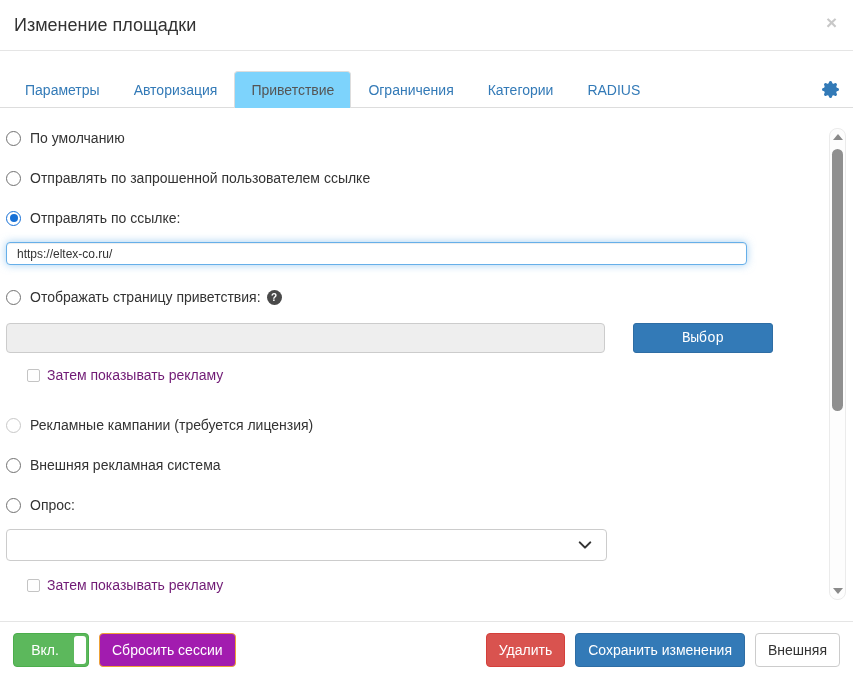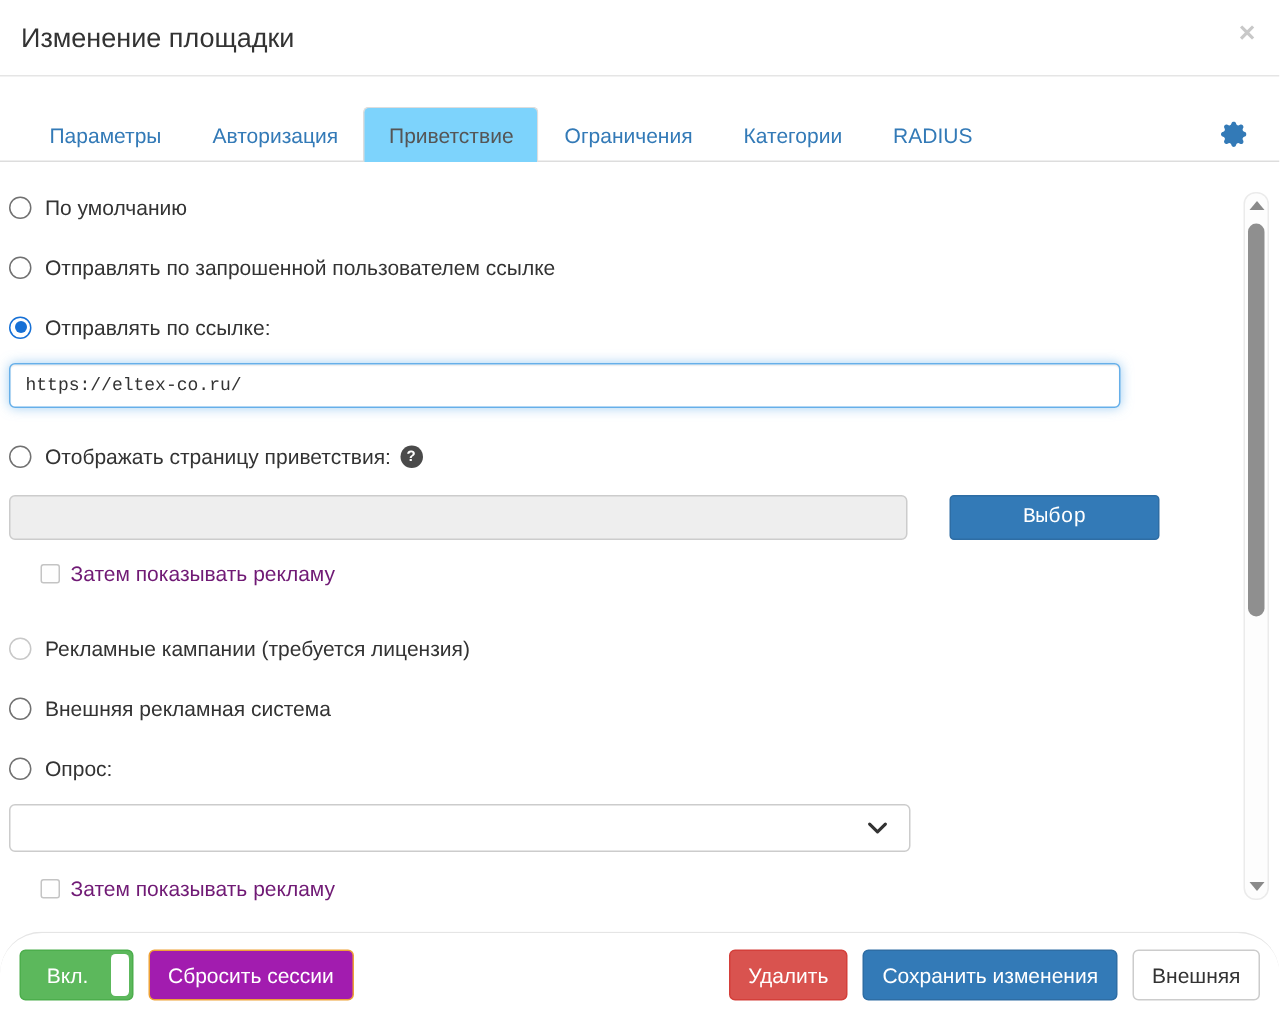--- a/index.html
+++ b/index.html
@@ -18,21 +18,21 @@
   .modal-title { font-size: 18px; font-weight: 400; color: #333; }
   .close-x {
     margin-left: auto; color: #c8c8c8; font-size: 19px; font-weight: 700;
     line-height: 16px; cursor: pointer; background: none; border: none;
     font-family: "Liberation Sans", sans-serif;
   }
 
   
   .tabs {
     display: flex; align-items: flex-end;
-    margin-top: 20px; padding: 0 16px;
+    margin-top: 20px; padding: 0 8px;
     border-bottom: 1px solid #ddd;
   }
   .tab {
     padding: 10px 16px; color: #337ab7; cursor: pointer;
     border: 1px solid transparent; border-bottom: none;
     margin-bottom: -1px; border-radius: 4px 4px 0 0;
     background: none; font-size: 14px;
     font-family: "Liberation Sans", "DejaVu Sans", sans-serif;
   }
   .tab.active {
@@ -59,23 +59,23 @@
   .radio.disabled { border-color: #c8c8c8; cursor: default; }
   .opt-label { color: #333; }
 
   .help-icon {
     width: 15px; height: 15px; border-radius: 50%; background: #4a4a4a;
     color: #fff; font-size: 10px; font-weight: 700; line-height: 15px;
     text-align: center; margin-left: 6px; display: inline-block;
   }
 
   input.text-field {
-    height: 30px; border: 1px solid #ccc; border-radius: 4px;
+    height: 23px; border: 1px solid #ccc; border-radius: 4px;
     padding: 0 10px; font-size: 12px; color: #333; width: 741px;
-    font-family: Liberation Mono, monospace;
+    font-family: Liberation Sans, sans-serif;
     display: block; outline: none;
   }
   input.text-field.focused {
     border-color: #66afe9;
     box-shadow: inset 0 1px 1px rgba(0,0,0,.075), 0 0 8px rgba(102,175,233,.6);
   }
   .url-row { margin: -6px 0 22px 0; }
 
   .file-row { display: flex; align-items: center; margin: -4px 0 12px 0; }
   input.file-field {
@@ -119,21 +119,21 @@
   .sb-arrow-down { bottom: 5px; border-top: 6px solid #8a8a8a; }
   .sb-thumb {
     position: absolute; top: 20px; left: 2px; width: 11px; height: 262px;
     background: #8f8f8f; border-radius: 6px; cursor: pointer;
   }
 
   
   .modal-footer {
     position: absolute; left: 0; right: 0; bottom: 0; height: 57px;
     border-top: 1px solid #e5e5e5;
-    display: flex; align-items: center; padding: 0 13px; border-radius: 28px;
+    display: flex; align-items: center; padding: 0 13px;
   }
   .btn {
     height: 34px; border-radius: 4px; padding: 0 12px; font-size: 14px;
     cursor: pointer; border: 1px solid transparent; color: #fff;
     font-family: "Liberation Sans", "DejaVu Sans", sans-serif;
   }
   .toggle-switch {
     position: relative; width: 76px; height: 34px; background: #5cb85c;
     border: 1px solid #4cae4c; border-radius: 4px; cursor: pointer;
     color: #fff; display: flex; align-items: center; justify-content: center;

